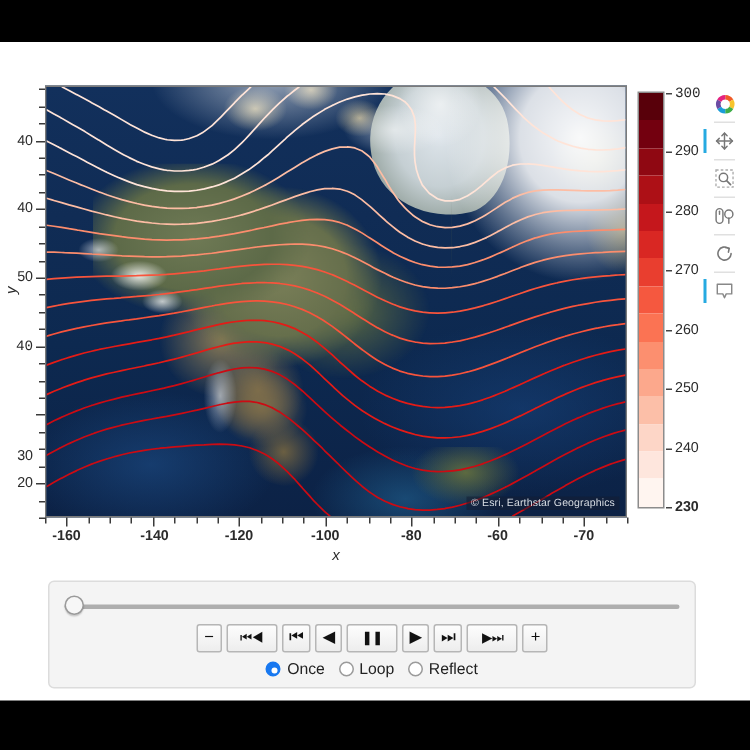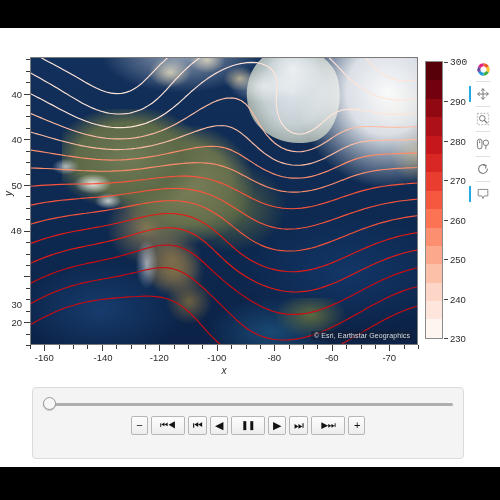--- a/index.html
+++ b/index.html
@@ -137,21 +137,21 @@
     white-space: nowrap;
   }
 
   
   .tick { position: absolute; background: #3a3a3a; }
   .tick-x { width: 1px; height: 4px; top: 0; }
   .tick-x.major { height: 6px; }
   .tick-y { height: 1px; width: 4px; left: 0; }
   .tick-y.major { width: 6px; }
 
-  #xaxis { position:absolute; left:30px; top:317px; width:388px; height:30px; }
+  #xaxis { position:absolute; left:30px; top:317px; width:388px; height:30px;font-weight:bold; }
   #yaxis { position:absolute; left:8px;  top:29px;  width:22px;  height:288px; }
 
   .xlab {
     position: absolute; top: 7px;
     font-size: 9.5px; color: #2b2b2b;
     transform: translateX(-50%);
     white-space: nowrap;
   }
   .ylab {
     position: absolute; right: 8px;
@@ -395,21 +395,21 @@
         <div class="cb-lab" style="top: 79.8571px;">280</div>
         <div class="cb-tick" style="top: 119.286px;"></div>
         <div class="cb-lab" style="top: 119.286px;">270</div>
         <div class="cb-tick" style="top: 158.714px;"></div>
         <div class="cb-lab" style="top: 158.714px;">260</div>
         <div class="cb-tick" style="top: 198.143px;"></div>
         <div class="cb-lab" style="top: 198.143px;">250</div>
         <div class="cb-tick" style="top: 237.571px;"></div>
         <div class="cb-lab" style="top: 237.571px;">240</div>
         <div class="cb-tick" style="top: 277px;"></div>
-        <div class="cb-lab" style="top: 277px;">230</div>
+        <div class="cb-lab" style="top: 277px; font-weight: bold;">230</div>
       </div>
 
     <div id="toolbar">
       <div class="tool">
         <svg width="15" height="15" viewBox="0 0 16 16">
           <circle cx="8" cy="8" r="6.6" fill="none" stroke="#e8e8e8" stroke-width="0"></circle>
           <path d="M8 1.4 A6.6 6.6 0 0 1 13.7 4.7 L10.9 6.3 A3.4 3.4 0 0 0 8 4.6 Z" fill="#f05b28"></path>
           <path d="M13.7 4.7 A6.6 6.6 0 0 1 13.7 11.3 L10.9 9.7 A3.4 3.4 0 0 0 10.9 6.3 Z" fill="#f7c42b"></path>
           <path d="M13.7 11.3 A6.6 6.6 0 0 1 8 14.6 L8 11.4 A3.4 3.4 0 0 0 10.9 9.7 Z" fill="#3fae49"></path>
           <path d="M8 14.6 A6.6 6.6 0 0 1 2.3 11.3 L5.1 9.7 A3.4 3.4 0 0 0 8 11.4 Z" fill="#1b9dd9"></path>
@@ -469,16 +469,30 @@
           <div class="pbtn narrow">−</div>
           <div class="pbtn wide">⏮◀</div>
           <div class="pbtn narrow">⏮</div>
           <div class="pbtn narrow">◀</div>
           <div class="pbtn wide">❚❚</div>
           <div class="pbtn narrow">▶</div>
           <div class="pbtn narrow">⏭</div>
           <div class="pbtn wide">▶⏭</div>
           <div class="pbtn narrow">+</div>
         </div>
+      <div id="radio-row">
+          <div class="radio-item">
+            <div class="radio on"></div>
+            <span>Once</span>
+          </div>
+          <div class="radio-item">
+            <div class="radio"></div>
+            <span>Loop</span>
+          </div>
+          <div class="radio-item">
+            <div class="radio"></div>
+            <span>Reflect</span>
+          </div>
+        </div>
     </div>
 
   </div>
 </div>
 
 </body></html>

